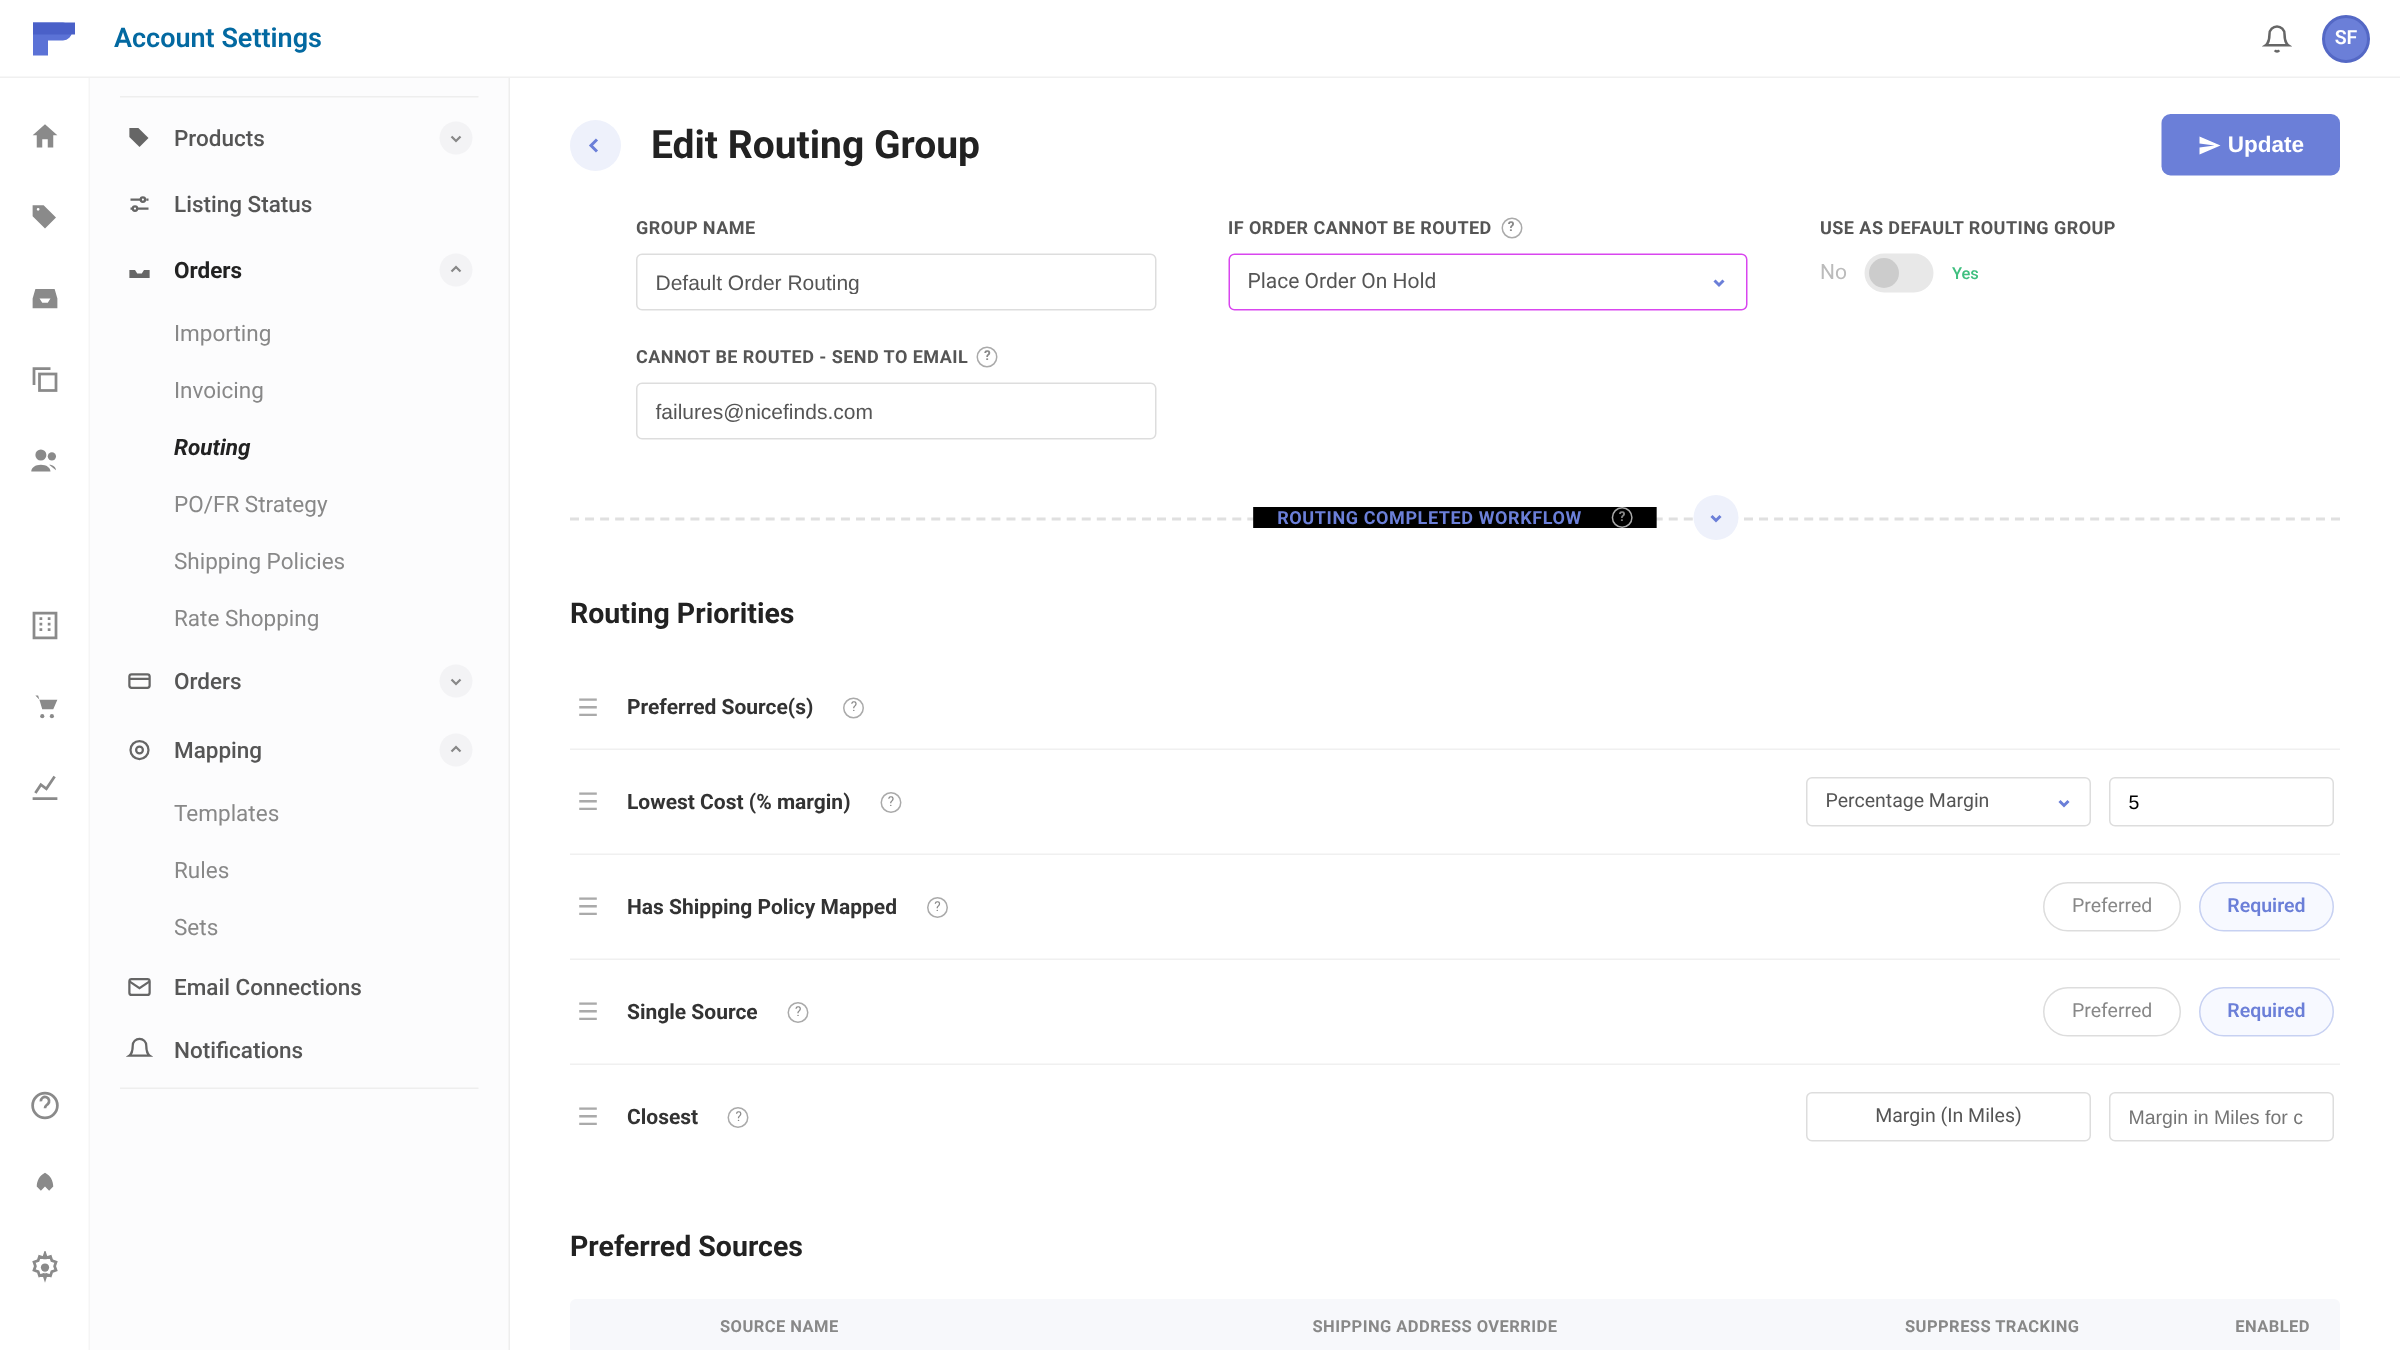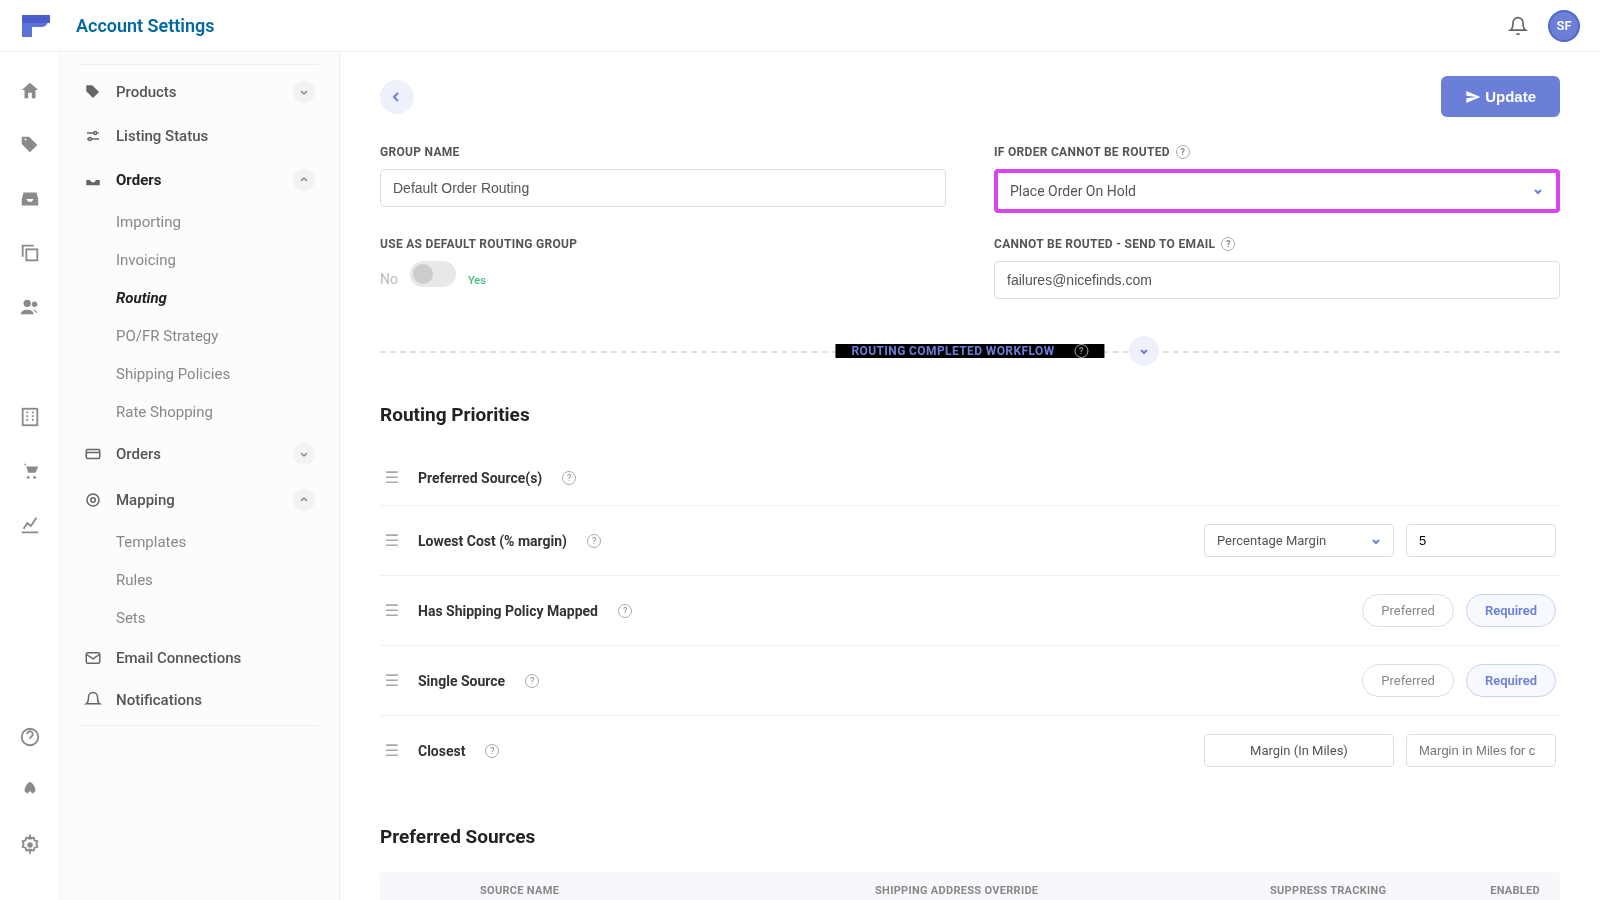--- a/index.html
+++ b/index.html
@@ -33,26 +33,26 @@
 
 .main { flex: 1; overflow-y: auto; padding: 24px 40px 40px; position: relative; }
 .main::-webkit-scrollbar { width: 8px; }
 .main::-webkit-scrollbar-thumb { background: #d8d8d8; }
 
 .main-head { display: flex; align-items: center; margin-bottom: 28px; }
 .back-btn { width: 34px; height: 34px; border-radius: 50%; background: #eef1fb; display: flex; align-items: center; justify-content: center; margin-right: 20px; cursor: pointer; color: #6b7fd8; }
 .page-title { font-size: 26px; font-weight: 700; color: #222; }
 .update-btn { margin-left: auto; background: #6b7fd8; color: #fff; border: none; padding: 12px 24px; border-radius: 6px; font-size: 15px; font-weight: 600; display: flex; align-items: center; gap: 4px; cursor: pointer; }
 
-.form-grid { display: grid; grid-template-columns: 1fr 1fr; gap: 24px 48px; margin-bottom: 36px; }
+.form-grid { display: grid; grid-template-columns: 1fr 1fr 1fr; gap: 24px 48px; margin-bottom: 36px; margin-left: 44px; }
 .form-group label { font-size: 12px; font-weight: 700; color: #555; letter-spacing: 0.3px; display: flex; align-items: center; gap: 6px; margin-bottom: 10px; }
 .help-ico { width: 14px; height: 14px; border-radius: 50%; border: 1px solid #aaa; display: inline-flex; align-items: center; justify-content: center; font-size: 9px; color: #888; }
 .text-input { width: 100%; padding: 10px 12px; border: 1px solid #ddd; border-radius: 4px; font-size: 14px; color: #555; }
-.select-input { width: 100%; padding: 10px 12px; border: 4px solid #d946ef; border-radius: 4px; font-size: 14px; color: #555; background: #fff; display: flex; justify-content: space-between; align-items: center; cursor: pointer; }
-.toggle-row { display: flex; align-items: flex-end; gap: 12px; }
+.select-input { width: 100%; padding: 10px 12px; border: 1px solid #d946ef; border-radius: 4px; font-size: 14px; color: #555; background: #fff; display: flex; justify-content: space-between; align-items: center; cursor: pointer; }
+.toggle-row { display: flex; align-items: center; gap: 12px; }
 .toggle-row .no { color: #bbb; font-size: 14px; }
 .toggle-row .yes { color: #3fbf7f; font-size: 11px; font-weight: 500; }
 .toggle { width: 46px; height: 26px; background: #e8e8e8; border-radius: 13px; position: relative; cursor: pointer; }
 .toggle::after { content: ""; position: absolute; width: 20px; height: 20px; background: #ccc; border-radius: 50%; top: 3px; left: 3px; }
 
 .workflow-divider { position: relative; margin: 24px 0 36px; height: 32px; }
 .workflow-divider::before { content: ""; position: absolute; top: 50%; left: 0; right: 0; border-top: 2px dashed #e0e0e0; }
 .workflow-divider .label { position: absolute; left: 50%; top: 50%; transform: translate(-50%, -50%); background: #000000; padding: 0 16px; font-size: 12px; font-weight: 700; color: #6b7fd8; letter-spacing: 0.4px; display: flex; align-items: center; gap: 20px; }
 .workflow-divider .chev-circle { position: absolute; right: 34%; top: 50%; transform: translateY(-50%); width: 30px; height: 30px; border-radius: 50%; background: #eef1fb; display: flex; align-items: center; justify-content: center; color: #6b7fd8; cursor: pointer; }
 
@@ -269,20 +269,21 @@
     <div class="side-divider"></div>
   </div>
 
   <div class="main">
     <div class="main-head">
       <div class="back-btn">
         <svg width="12" height="12" viewBox="0 0 12 12">
             <path d="M7 2L3 6l4 4" fill="none" stroke="currentColor" stroke-width="2"></path>
           </svg>
       </div>
+      <div class="page-title">Edit Routing Group</div>
       <button class="update-btn">
         <svg width="16" height="16" viewBox="0 0 24 24" fill="currentColor">
             <path d="M2 21l21-9L2 3v7l15 2-15 2z"></path>
           </svg>
         <span>Update</span>
       </button>
     </div>
 
     <div class="form-grid">
       <div class="form-group">

